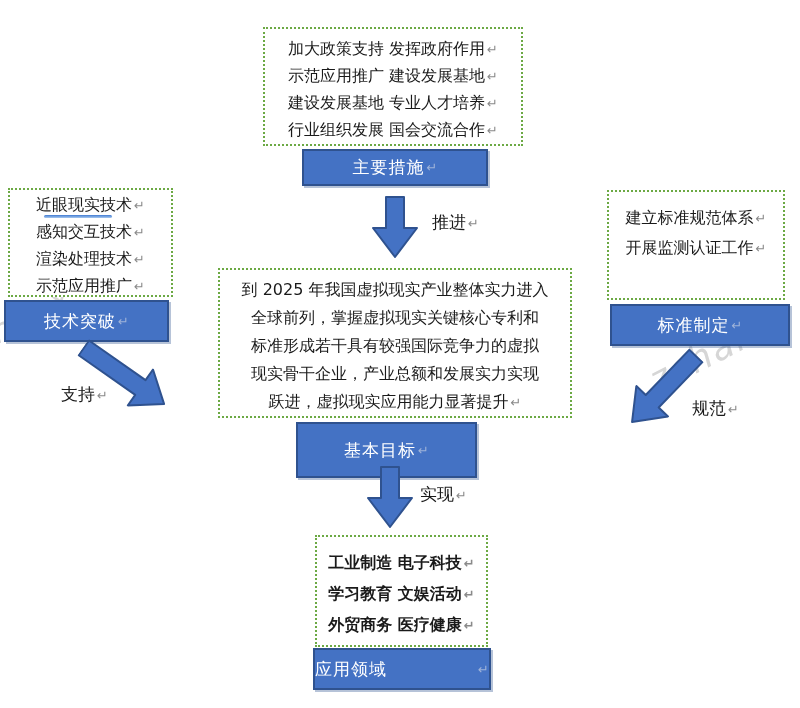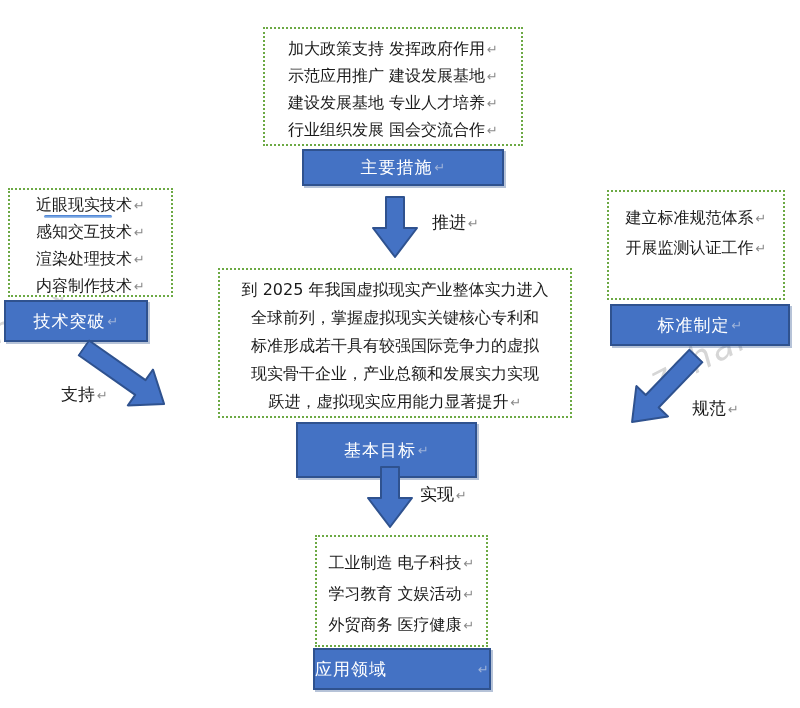--- a/index.html
+++ b/index.html
@@ -50,40 +50,40 @@
 
   <div class="wm" style="left:-30px;top:300px;">zhanx</div>
   <div class="wm" style="left:644px;top:330px;font-size:36px;">zchanx</div>
 
   <div class="gbox lh26" style="left:263px;top:27px;width:260px;height:119px;padding-top:7px;">
       <div class="line"><span>加大政策支持 发挥政府作用</span><span class="rm">↵</span></div>
       <div class="line"><span>示范应用推广 建设发展基地</span><span class="rm">↵</span></div>
       <div class="line"><span>建设发展基地 专业人才培养</span><span class="rm">↵</span></div>
       <div class="line"><span>行业组织发展 国会交流合作</span><span class="rm">↵</span></div>
     </div>
-  <div class="bar" style="left:302px;top:149px;width:202px;height:37px;">
+  <div class="bar" style="left:302px;top:149px;width:186px;height:37px;">
     <span>主要措施</span>
       <span class="rm">↵</span>
   </div>
 
   <svg class="barrow" style="left:372px;top:196px;" width="46" height="62" viewBox="0 0 46 62" preserveAspectRatio="none">
     <polygon points="14,1 32,1 32,32 45,32 23,61 1,32 14,32" fill="#4472C4" stroke="#2F528F" stroke-width="2" stroke-linejoin="round" vector-effect="non-scaling-stroke"></polygon>
   </svg>
   <div class="alabel" style="left:432px;top:211px;">
     <span>推进</span><span class="rm">↵</span>
   </div>
 
   <div class="gbox lh26" style="left:8px;top:188px;width:165px;height:109px;padding-top:2px;">
       <div class="line"><span>近眼现实技术</span><span class="rm">↵</span></div>
       <div class="line"><span>感知交互技术</span><span class="rm">↵</span></div>
       <div class="line"><span>渲染处理技术</span><span class="rm">↵</span></div>
-      <div class="line"><span>内容制作技术</span><span class="rm">↵</span></div>
+      <div class="line"><span>示范应用推广</span><span class="rm">↵</span></div>
     </div>
   <div class="spell-underline" style="left:44px;top:215px;width:68px;"></div>
-  <div class="bar" style="left:4px;top:300px;width:144px;height:42px;">
+  <div class="bar" style="left:4px;top:300px;width:165px;height:42px;">
     <span>技术突破</span>
       <span class="rm">↵</span>
   </div>
   <svg class="barrow" style="left:101px;top:326px;transform:rotate(-55deg);" width="46" height="100" viewBox="0 0 46 100" preserveAspectRatio="none">
     <polygon points="14,1 32,1 32,70 45,70 23,99 1,70 14,70" fill="#4472C4" stroke="#2F528F" stroke-width="2" stroke-linejoin="round" vector-effect="non-scaling-stroke"></polygon>
   </svg>
   <div class="alabel" style="left:51px;top:383px;margin-left:10px;">
     <span>支持</span><span class="rm">↵</span>
   </div>
 
@@ -114,21 +114,21 @@
       <span class="rm">↵</span>
   </div>
 
   <svg class="barrow" style="left:367px;top:466px;" width="46" height="62" viewBox="0 0 46 62" preserveAspectRatio="none">
     <polygon points="14,1 32,1 32,32 45,32 23,61 1,32 14,32" fill="#4472C4" stroke="#2F528F" stroke-width="2" stroke-linejoin="round" vector-effect="non-scaling-stroke"></polygon>
   </svg>
   <div class="alabel" style="left:420px;top:483px;">
     <span>实现</span><span class="rm">↵</span>
   </div>
 
-  <div class="gbox lh30" style="left:315px;top:535px;width:173px;height:112px;padding-top:11px;">
+  <div class="gbox lh30" style="left:315px;top:535px;width:173px;height:112px;padding-top:11px;font-weight:bold;">
       <div class="line"><span>工业制造 电子科技</span><span class="rm">↵</span></div>
       <div class="line"><span>学习教育 文娱活动</span><span class="rm">↵</span></div>
       <div class="line"><span>外贸商务 医疗健康</span><span class="rm">↵</span></div>
     </div>
   <div class="bar" style="left:313px;top:648px;width:178px;height:42px;justify-content:space-between;">
     <span>应用领域</span>
       <span class="rm">↵</span>
   </div>
 
 </div>

